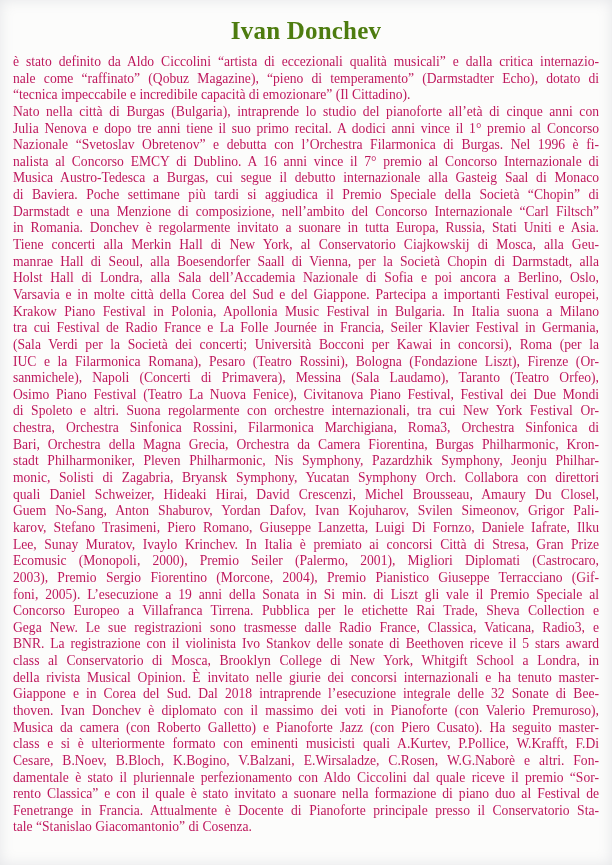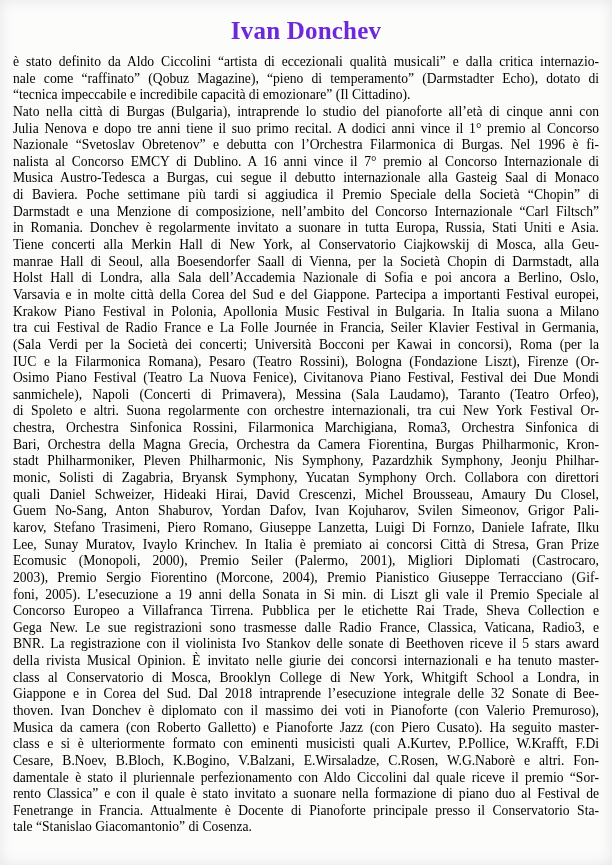--- a/index.html
+++ b/index.html
@@ -21,28 +21,28 @@
     pointer-events: none;
     box-shadow: inset 0 0 14px rgba(120,130,150,0.18);
   }
   .title {
     margin: 0;
     padding-top: 17px;
     text-align: center;
     font-size: 25px;
     line-height: 28px;
     font-weight: bold;
-    color: #6d28d9;
+    color: #4d7c0f;
     letter-spacing: 0.2px;
   }
   .body {
     position: absolute;
     top: 54px; left: 13px;
     width: 586px;
-    color: #000000;
+    color: #be185d;
     font-size: 13.6px;
   }
   .ln {
     height: 16.65px;
     line-height: 16.65px;
     text-align: justify;
     text-align-last: justify;
     white-space: nowrap; 
   }
   .ln.end {
@@ -67,39 +67,39 @@
     <div class="ln">Darmstadt e una Menzione di composizione, nell’ambito del Concorso Internazionale “Carl Filtsch”</div>
     <div class="ln">in Romania. Donchev è regolarmente invitato a suonare in tutta Europa, Russia, Stati Uniti e Asia.</div>
     <div class="ln">Tiene concerti alla Merkin Hall di New York, al Conservatorio Ciajkowskij di Mosca, alla Geu-</div>
     <div class="ln">manrae Hall di Seoul, alla Boesendorfer Saall di Vienna, per la Società Chopin di Darmstadt, alla</div>
     <div class="ln">Holst Hall di Londra, alla Sala dell’Accademia Nazionale di Sofia e poi ancora a Berlino, Oslo,</div>
     <div class="ln">Varsavia e in molte città della Corea del Sud e del Giappone. Partecipa a importanti Festival europei,</div>
     <div class="ln">Krakow Piano Festival in Polonia, Apollonia Music Festival in Bulgaria. In Italia suona a Milano</div>
     <div class="ln">tra cui Festival de Radio France e La Folle Journée in Francia, Seiler Klavier Festival in Germania,</div>
     <div class="ln">(Sala Verdi per la Società dei concerti; Università Bocconi per Kawai in concorsi), Roma (per la</div>
     <div class="ln">IUC e la Filarmonica Romana), Pesaro (Teatro Rossini), Bologna (Fondazione Liszt), Firenze (Or-</div>
+    <div class="ln">sanmichele), Napoli (Concerti di Primavera), Messina (Sala Laudamo), Taranto (Teatro Orfeo),</div>
     <div class="ln">Osimo Piano Festival (Teatro La Nuova Fenice), Civitanova Piano Festival, Festival dei Due Mondi</div>
-    <div class="ln">sanmichele), Napoli (Concerti di Primavera), Messina (Sala Laudamo), Taranto (Teatro Orfeo),</div>
     <div class="ln">di Spoleto e altri. Suona regolarmente con orchestre internazionali, tra cui New York Festival Or-</div>
     <div class="ln">chestra, Orchestra Sinfonica Rossini, Filarmonica Marchigiana, Roma3, Orchestra Sinfonica di</div>
     <div class="ln">Bari, Orchestra della Magna Grecia, Orchestra da Camera Fiorentina, Burgas Philharmonic, Kron-</div>
     <div class="ln">stadt Philharmoniker, Pleven Philharmonic, Nis Symphony, Pazardzhik Symphony, Jeonju Philhar-</div>
     <div class="ln">monic, Solisti di Zagabria, Bryansk Symphony, Yucatan Symphony Orch. Collabora con direttori</div>
     <div class="ln">quali Daniel Schweizer, Hideaki Hirai, David Crescenzi, Michel Brousseau, Amaury Du Closel,</div>
     <div class="ln">Guem No-Sang, Anton Shaburov, Yordan Dafov, Ivan Kojuharov, Svilen Simeonov, Grigor Pali-</div>
     <div class="ln">karov, Stefano Trasimeni, Piero Romano, Giuseppe Lanzetta, Luigi Di Fornzo, Daniele Iafrate, Ilku</div>
     <div class="ln">Lee, Sunay Muratov, Ivaylo Krinchev. In Italia è premiato ai concorsi Città di Stresa, Gran Prize</div>
     <div class="ln">Ecomusic (Monopoli, 2000), Premio Seiler (Palermo, 2001), Migliori Diplomati (Castrocaro,</div>
     <div class="ln">2003), Premio Sergio Fiorentino (Morcone, 2004), Premio Pianistico Giuseppe Terracciano (Gif-</div>
     <div class="ln">foni, 2005). L’esecuzione a 19 anni della Sonata in Si min. di Liszt gli vale il Premio Speciale al</div>
     <div class="ln">Concorso Europeo a Villafranca Tirrena. Pubblica per le etichette Rai Trade, Sheva Collection e</div>
     <div class="ln">Gega New. Le sue registrazioni sono trasmesse dalle Radio France, Classica, Vaticana, Radio3, e</div>
     <div class="ln">BNR. La registrazione con il violinista Ivo Stankov delle sonate di Beethoven riceve il 5 stars award</div>
+    <div class="ln">class al Conservatorio di Mosca, Brooklyn College di New York, Whitgift School a Londra, in</div>
     <div class="ln">della rivista Musical Opinion. È invitato nelle giurie dei concorsi internazionali e ha tenuto master-</div>
-    <div class="ln">class al Conservatorio di Mosca, Brooklyn College di New York, Whitgift School a Londra, in</div>
     <div class="ln">Giappone e in Corea del Sud. Dal 2018 intraprende l’esecuzione integrale delle 32 Sonate di Bee-</div>
     <div class="ln">thoven. Ivan Donchev è diplomato con il massimo dei voti in Pianoforte (con Valerio Premuroso),</div>
     <div class="ln">Musica da camera (con Roberto Galletto) e Pianoforte Jazz (con Piero Cusato). Ha seguito master-</div>
     <div class="ln">class e si è ulteriormente formato con eminenti musicisti quali A.Kurtev, P.Pollice, W.Krafft, F.Di</div>
     <div class="ln">Cesare, B.Noev, B.Bloch, K.Bogino, V.Balzani, E.Wirsaladze, C.Rosen, W.G.Naborè e altri. Fon-</div>
     <div class="ln">damentale è stato il pluriennale perfezionamento con Aldo Ciccolini dal quale riceve il premio “Sor-</div>
     <div class="ln">rento Classica” e con il quale è stato invitato a suonare nella formazione di piano duo al Festival de</div>
     <div class="ln">Fenetrange in Francia. Attualmente è Docente di Pianoforte principale presso il Conservatorio Sta-</div>
     <div class="ln end">tale “Stanislao Giacomantonio” di Cosenza.</div>
   </div>

